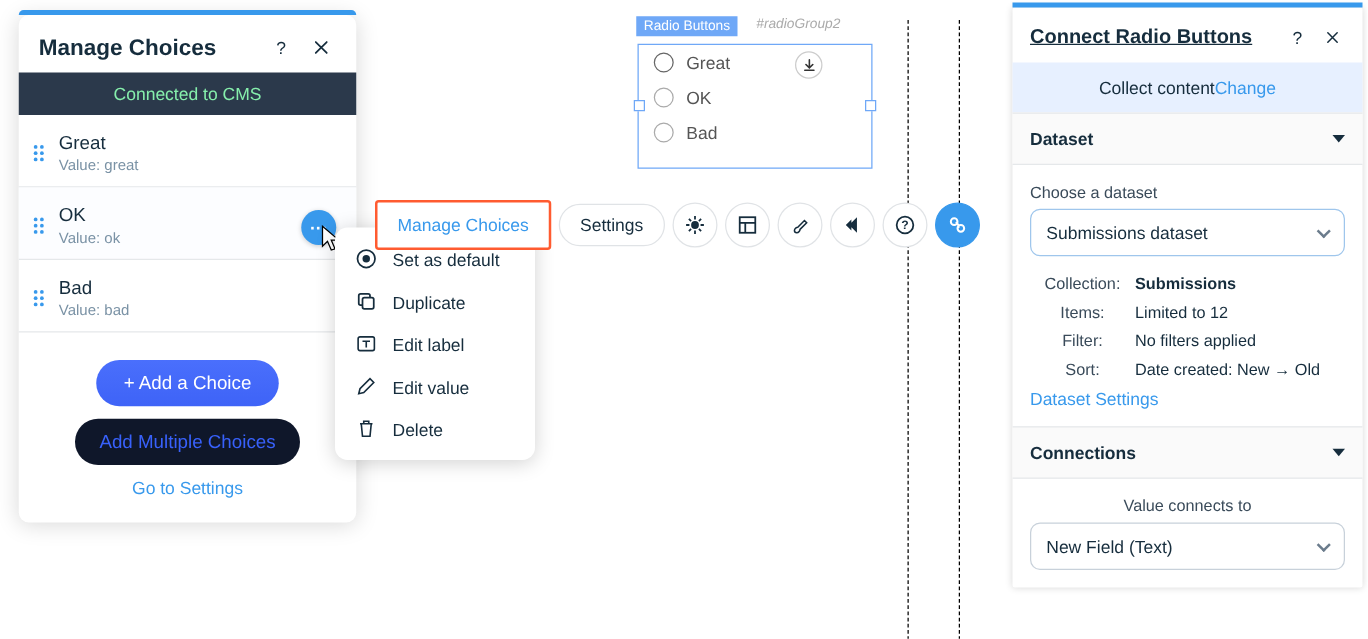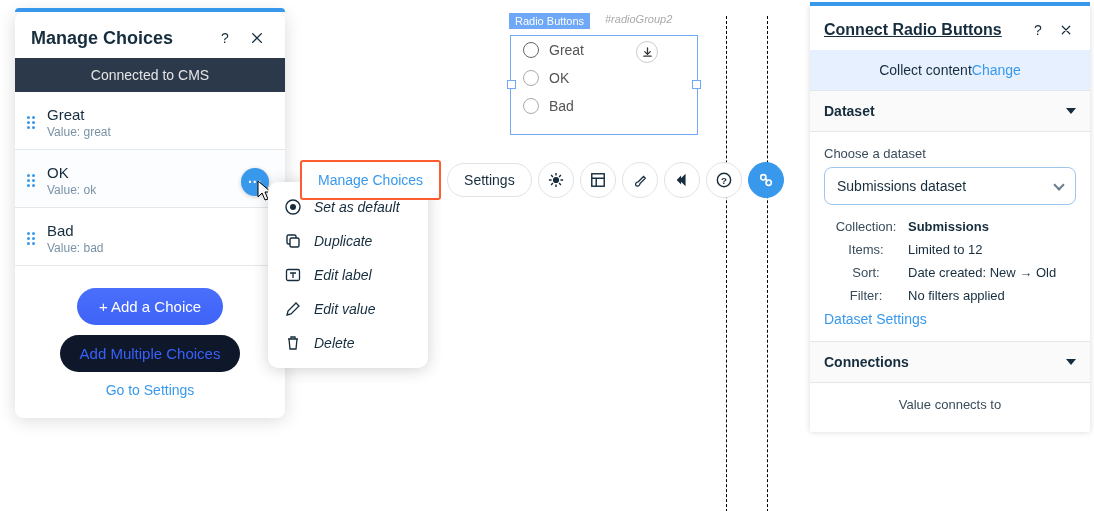--- a/index.html
+++ b/index.html
@@ -44,21 +44,21 @@
 }
 .lp-header .icon-btn {
   width:24px; height:24px;
   display:flex;align-items:center;justify-content:center;
   color:#162d3d; cursor:pointer;
   border-radius:50%;
   margin-left:8px;
 }
 .cms-banner {
   background:#2b394b;
-  color:#e5e5e5;
+  color:#86efac;
   text-align:center;
   padding:9px 0;
   font-size:14px;
 }
 .choice-list { }
 .choice-item {
   display:flex;
   align-items:center;
   padding: 14px 12px 10px 12px;
   border-bottom:1px solid #e5e8ea;
@@ -110,26 +110,25 @@
 
 .context-menu {
   position:absolute;
   left:268px; top:182px;
   width:160px;
   background:#fff; border-radius:10px;
   box-shadow:0 2px 16px rgba(0,0,0,0.18);
   padding:8px 0;
 }
 .context-menu .mi {
-  display:flex;align-items:center;
+  display:flex;align-items:flex-end;
   gap:12px;
   padding:8px 16px;
   font-size:14px;
   cursor:pointer;
-  font-style:italic;
 }
 .context-menu .mi svg, .context-menu .mi .mi-icon {
   width:18px;height:18px;flex-shrink:0;color:#162d3d;
 }
 
 
 .canvas {
   position:absolute;
   left:300px; top:16px;
   width:490px; height:511px;
@@ -460,33 +459,37 @@
     <div class="ds-details">
       <div class="ds-row">
           <span class="k">Collection:</span>
           <span class="v" style="font-weight:600">Submissions</span>
         </div>
       <div class="ds-row">
           <span class="k">Items:</span>
           <span class="v">Limited to 12</span>
         </div>
       <div class="ds-row">
+          <span class="k">Filter:</span>
+          <span class="v">No filters applied</span>
+        </div>
+      <div class="ds-row">
           <span class="k">Sort:</span>
           <span class="v">Date created: New → Old</span>
         </div>
-      <div class="ds-row">
-          <span class="k">Filter:</span>
-          <span class="v">No filters applied</span>
-        </div>
     </div>
     <div class="ds-link">Dataset Settings</div>
   </div>
 
   <div class="rp-section-head">
     <span>Connections</span>
     <span class="arrow-down"></span>
   </div>
 
   <div class="rp-body" style="position:relative;text-align:center;">
     <div class="rp-label">Value connects to</div>
 
+    <div class="select-box gray">
+      <span>New Field (Text)</span>
+      <span class="chev-down"></span>
+    </div>
   </div>
 </div>
 
 </body></html>

